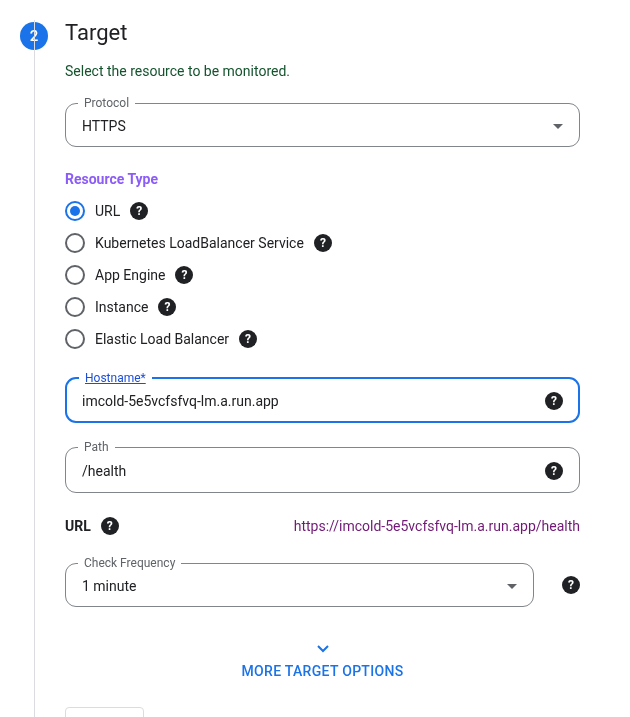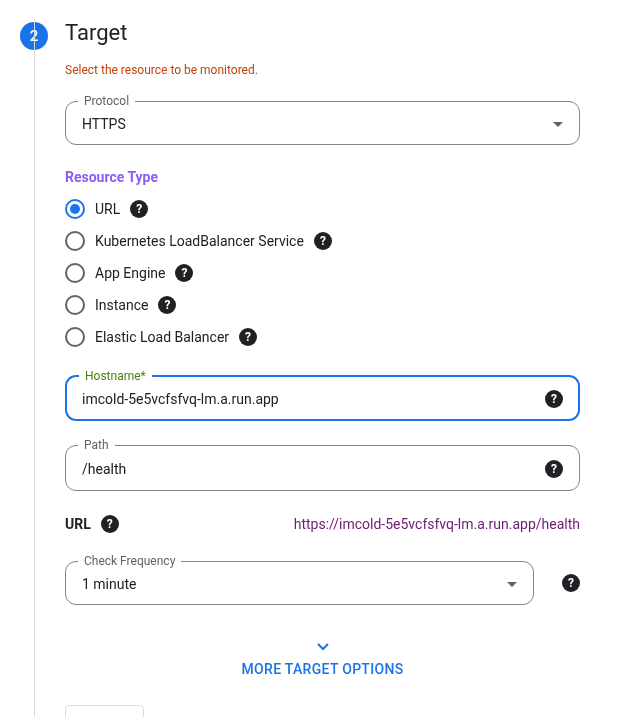--- a/index.html
+++ b/index.html
@@ -44,22 +44,22 @@
     .content-inner {
       padding-right: 30px;
     }
     .title {
       font-size: 22px;
       font-weight: 400;
       color: #202124;
       margin-bottom: 18px;
     }
     .subtitle {
-      font-size: 12px;
-      color: #c2410c;
+      font-size: 14px;
+      color: #14532d;
       margin-bottom: 24px;
     }
     .field {
       position: relative;
       margin-bottom: 24px;
     }
     .field-outlined {
       border: 1px solid #80868b;
       border-radius: 11px;
       padding: 14px 16px 12px;
@@ -72,21 +72,22 @@
     .field-label {
       position: absolute;
       top: -8px;
       left: 12px;
       background: #fff;
       padding: 0 6px;
       font-size: 12px;
       color: #5f6368;
     }
     .field-label.focused {
-      color: #4d7c0f;
+      color: #1d4ed8;
+      text-decoration: underline;
     }
     .field-value {
       font-size: 14px;
       color: #202124;
       display: flex;
       align-items: center;
       justify-content: space-between;
     }
     .field-input {
       border: none;

